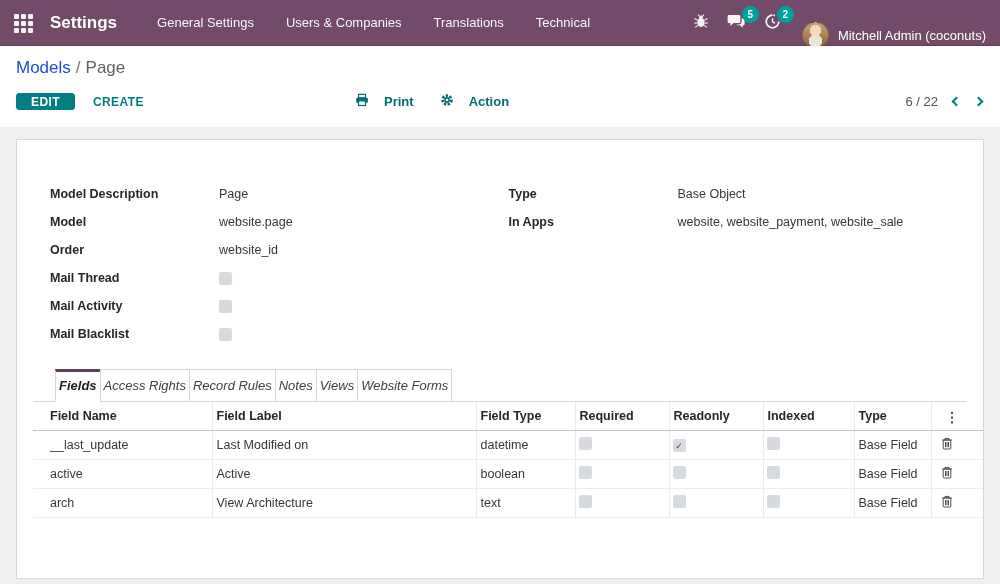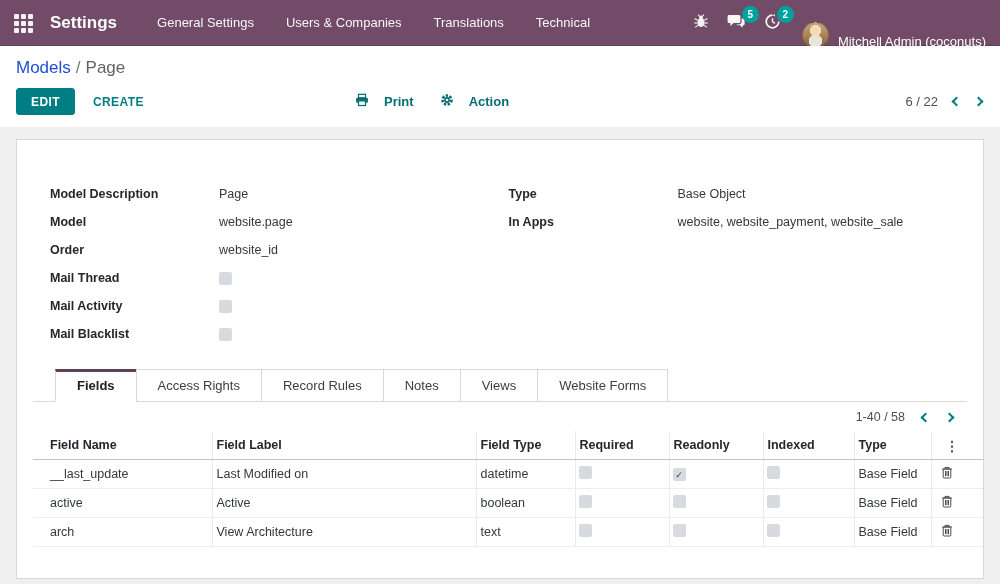--- a/index.html
+++ b/index.html
@@ -14,35 +14,35 @@
   .grid-icon { display:grid; grid-template-columns:repeat(3,5px); grid-gap:2px; }
   .grid-icon i { width:5px; height:5px; background:rgba(255,255,255,.92); border-radius:1px; display:block; }
   .app-name { font-size:17px; font-weight:bold; margin:0 24px 0 4px; cursor:pointer; }
   .menus { display:flex; height:46px; }
   .menu-item { padding:0 16px; line-height:46px; font-size:13px; color:rgba(255,255,255,.95); cursor:pointer; }
   .nav-right { margin-left:auto; display:flex; align-items:center; }
   .icon-btn { position:relative; padding:6px 9px; cursor:pointer; display:flex; align-items:center; }
   .badge { position:absolute; top:-1px; right:-4px; background:#00A09D; color:#fff; font-size:10px;
            min-width:17px; height:17px; border-radius:9px; display:flex; align-items:center;
            justify-content:center; padding:0 4px; font-weight:bold; }
-  .user-menu { display:flex; align-items:flex-end; margin-left:12px; cursor:pointer;margin-top:25px; }
+  .user-menu { display:flex; align-items:center; margin-left:12px; cursor:pointer;margin-top:25px; }
   .avatar { width:27px; height:27px; border-radius:50%; border:1px solid rgba(0,0,0,.2);
             background:
               radial-gradient(circle at 50% 30%, #f2dcb6 0 26%, rgba(0,0,0,0) 27%),
               radial-gradient(circle at 50% 72%, #e8e4da 0 30%, rgba(0,0,0,0) 31%),
               linear-gradient(180deg, #c9a678 0%, #a77f55 55%, #7e5f41 100%); }
   .user-name { font-size:13px; margin-left:9px; }
 
   
   .control-panel { background:#fff; padding:8px 16px 4px; flex:0 0 auto; }
   .breadcrumb { font-size:17px; line-height:24px; padding:2px 0 8px; color:#5f6368; }
   .breadcrumb .parent { color:#1d4ed8; cursor:pointer; }
   .breadcrumb .sep { color:#777; padding:0 5px; }
   .cp-row { display:flex; align-items:center; position:relative; height:27px; margin-bottom:8px; }
-  .btn-edit { background:#017E84; color:#fff; border:1px solid #017E84; height:27px; padding:0 14px;
+  .btn-edit { background:#017E84; color:#fff; border:1px solid #017E84; height:17px; padding:0 14px;
               font-size:12px; font-weight:bold; border-radius:3px; letter-spacing:.4px; cursor:pointer;
               font-family:inherit; }
   .btn-create { background:none; border:none; color:#017E84; font-size:12px; font-weight:bold;
                 margin-left:18px; letter-spacing:.4px; cursor:pointer; font-family:inherit; }
   .cp-center { position:absolute; left:339px; display:flex; align-items:center; gap:26px; }
   .cp-link { display:flex; align-items:center; gap:15px; color:#066d72; font-size:13px; font-weight:bold; cursor:pointer; }
   .cp-pager { margin-left:auto; display:flex; align-items:center; gap:15px; font-size:13px; color:#495057; padding-right:2px; }
   .chev { display:inline-block; width:7px; height:7px; border-right:2px solid #017E84;
           border-top:2px solid #017E84; cursor:pointer; }
   .chev.left  { transform:rotate(-135deg); }
@@ -58,22 +58,22 @@
   .flabel { width:169px; font-weight:bold; color:#24282c; font-size:12.5px; }
   .fvalue { font-size:12.5px; color:#33383d; }
 
   .cb { width:13px; height:13px; background:#d7dbdf; border-radius:2px; display:inline-flex;
         align-items:center; justify-content:center; font-size:9px; color:#3b4045; }
   .cb.checked::after { content:"\2713"; }
 
   
   .notebook { margin-top:21px; }
   .tabs { display:flex; border-bottom:1px solid #d8d8d8; padding-left:22px; }
-  .tab { padding:8px 21px; font-size:13px; color:#3c4043; background:#fff; border:1px solid #d8d8d8;
-         margin-bottom:-1px; cursor:pointer; }
+  .tab { padding:8px 3px; font-size:13px; color:#3c4043; background:#fff; border:1px solid #d8d8d8;
+         margin-bottom:-1px; cursor:pointer;font-style:italic; }
   .tab + .tab { margin-left:-1px; }
   .tab.active { border-top:3px solid #5d4257; padding-top:6px; border-bottom-color:#fff; font-weight:bold; color:#202124; }
 
   .list-pager { display:flex; justify-content:flex-end; align-items:center; gap:17px;
                 padding:8px 14px 7px 0; font-size:12.5px; color:#495057; }
 
   .table-wrap { position:relative; }
   .o-table { border-collapse:collapse; table-layout:fixed; width:950px; font-size:12.5px; color:#33383d; }
   .o-table th { text-align:left; font-weight:bold; color:#24282c; padding:7px 4px;
                 border-bottom:1px solid #c4c4c4; cursor:pointer; }
@@ -241,25 +241,20 @@
       <div class="notebook">
         <div class="tabs">
           <span class="tab active">Fields</span>
           <span class="tab">Access Rights</span>
           <span class="tab">Record Rules</span>
           <span class="tab">Notes</span>
           <span class="tab">Views</span>
           <span class="tab">Website Forms</span>
         </div>
 
-        <div class="list-pager">
-          <span>1-40 / 58</span>
-          <span class="chev left"></span>
-          <span class="chev right"></span>
-        </div>
 
         <div class="table-wrap">
           <span class="opt-toggle">⋮</span>
           <table class="o-table">
             <colgroup>
               <col style="width:179px">
                 <col style="width:264px">
                 <col style="width:99px">
                 <col style="width:94px">
               <col style="width:94px">

